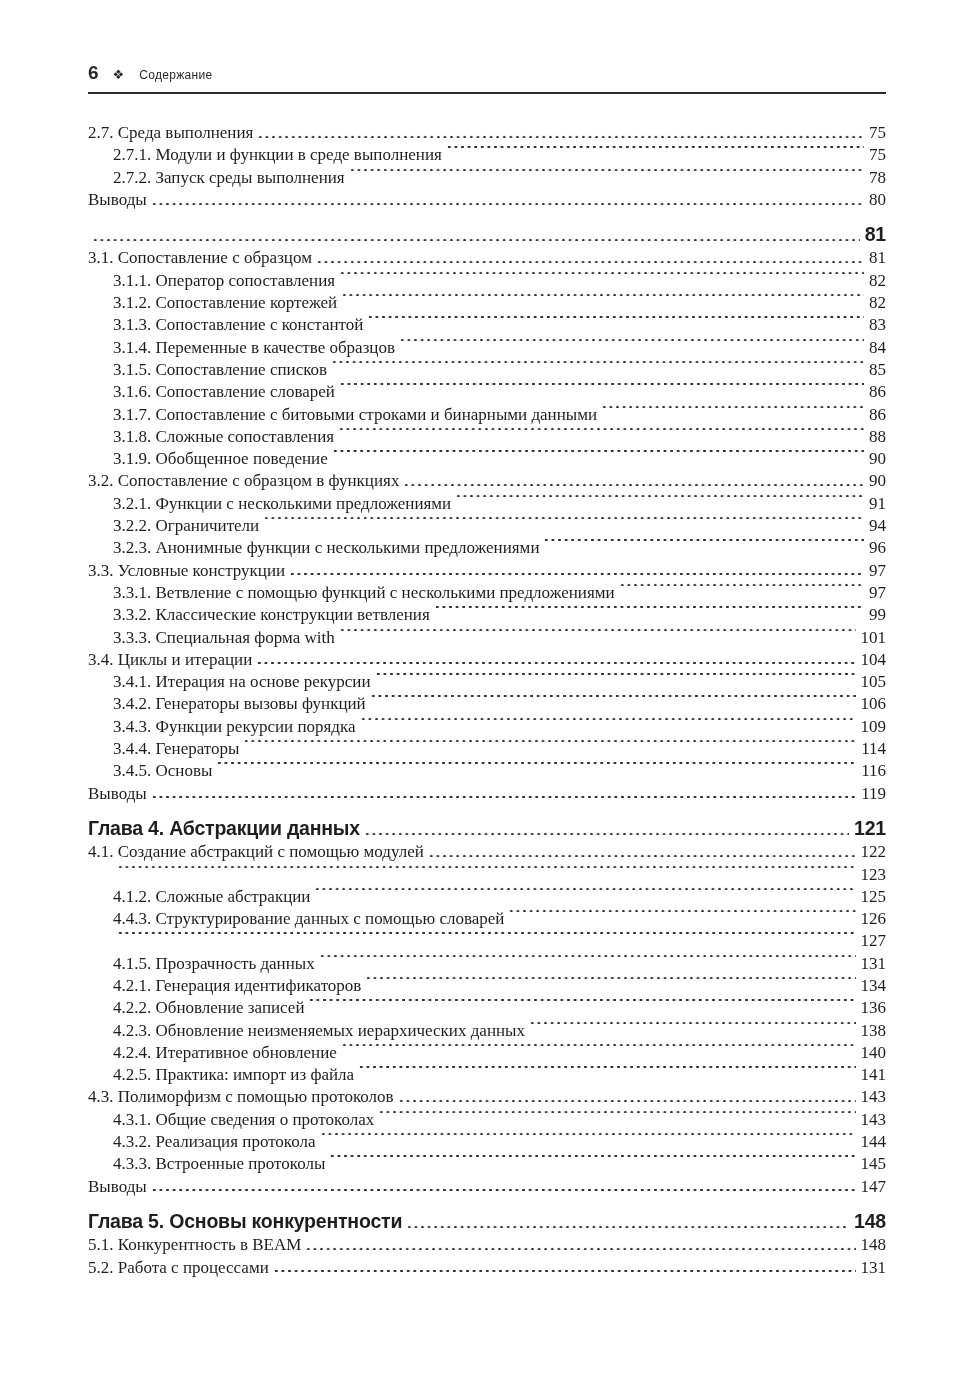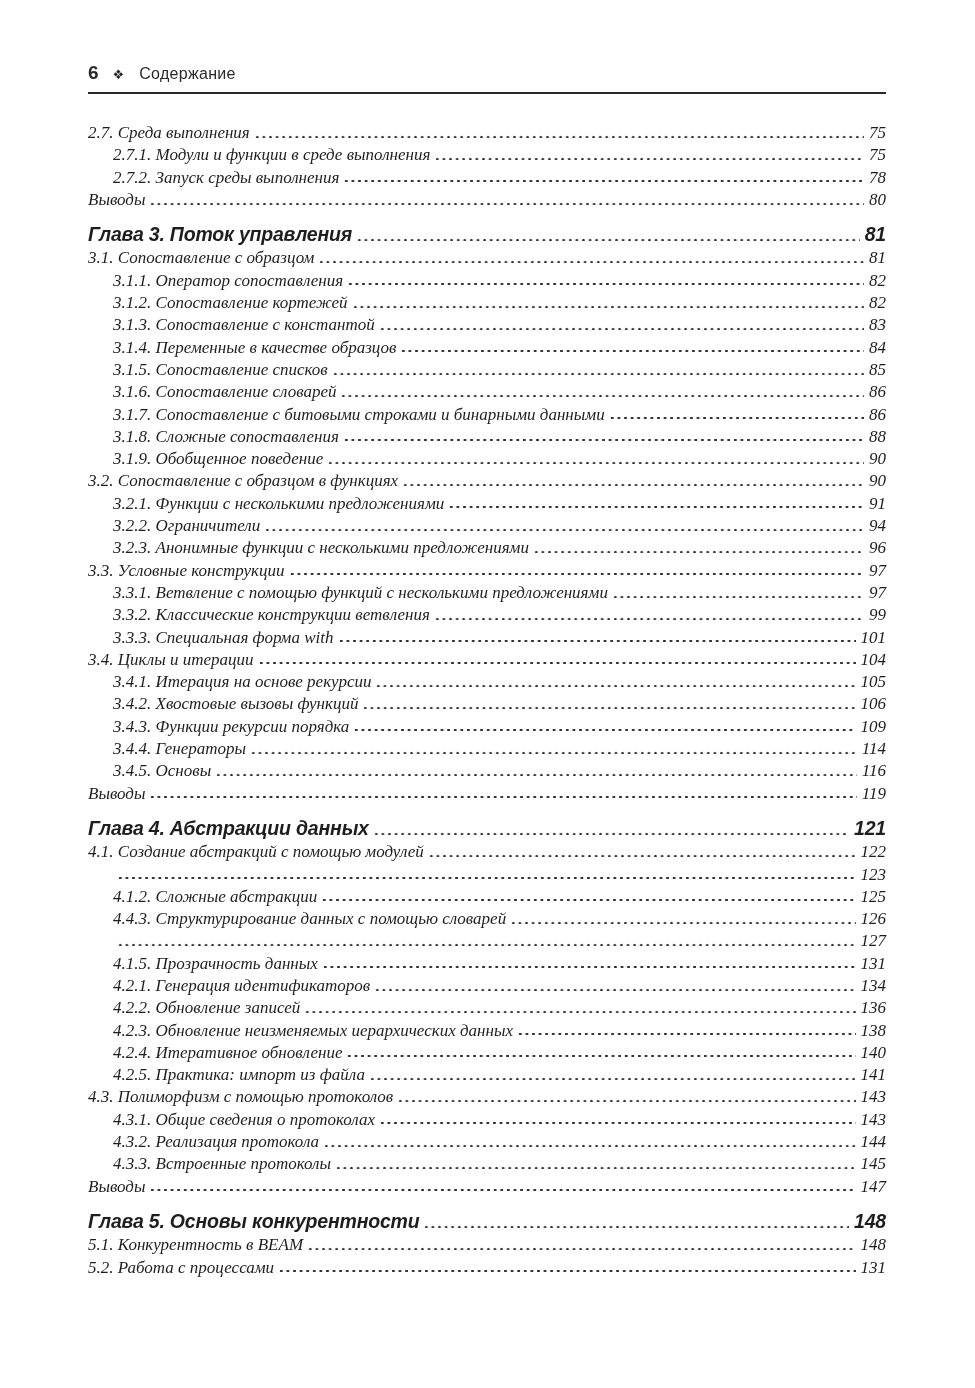--- a/index.html
+++ b/index.html
@@ -31,36 +31,36 @@
     font-weight: 700;
     font-size: 19px;
     line-height: 22px;
   }
   .page-header .diamond {
     font-family: "DejaVu Sans", sans-serif;
     font-size: 13px;
     margin: 0 15px 0 14px;
   }
   .page-header .running-title {
-    font-size: 16px;
+    font-size: 12px;
     letter-spacing: 0.3px;
   }
   .toc {
     margin-top: 28px;
   }
   .row {
     display: flex;
     align-items: baseline;
     font-size: 17px;
     line-height: 22.3px;
     white-space: nowrap;
-    font-style: italic;
   }
   .row.subsection {
     padding-left: 25px;
+    align-items: flex-end;
   }
   .row.chapter {
     font-family: "Liberation Sans", sans-serif;
     font-weight: 700;
     font-size: 19.5px;
     letter-spacing: -0.2px;
     margin: 12px 0 2px 0;
   }
   .title {
     flex: 0 0 auto;
@@ -105,21 +105,20 @@
         <span class="title">2.7.2. Запуск среды выполнения</span>
         <span class="dots"></span>
         <span class="pageref">78</span>
       </div>
       <div class="row section">
         <span class="title">Выводы</span>
         <span class="dots"></span>
         <span class="pageref">80</span>
       </div>
       <div class="row chapter">
-        <span class="title">Глава 3. Поток управления</span>
         <span class="dots"></span>
         <span class="pageref">81</span>
       </div>
       <div class="row section">
         <span class="title">3.1. Сопоставление с образцом</span>
         <span class="dots"></span>
         <span class="pageref">81</span>
       </div>
       <div class="row subsection">
         <span class="title">3.1.1. Оператор сопоставления</span>
@@ -210,21 +209,21 @@
         <span class="title">3.4. Циклы и итерации</span>
         <span class="dots"></span>
         <span class="pageref">104</span>
       </div>
       <div class="row subsection">
         <span class="title">3.4.1. Итерация на основе рекурсии</span>
         <span class="dots"></span>
         <span class="pageref">105</span>
       </div>
       <div class="row subsection">
-        <span class="title">3.4.2. Хвостовые вызовы функций</span>
+        <span class="title">3.4.2. Генераторы вызовы функций</span>
         <span class="dots"></span>
         <span class="pageref">106</span>
       </div>
       <div class="row subsection">
         <span class="title">3.4.3. Функции рекурсии порядка</span>
         <span class="dots"></span>
         <span class="pageref">109</span>
       </div>
       <div class="row subsection">
         <span class="title">3.4.4. Генераторы</span>

